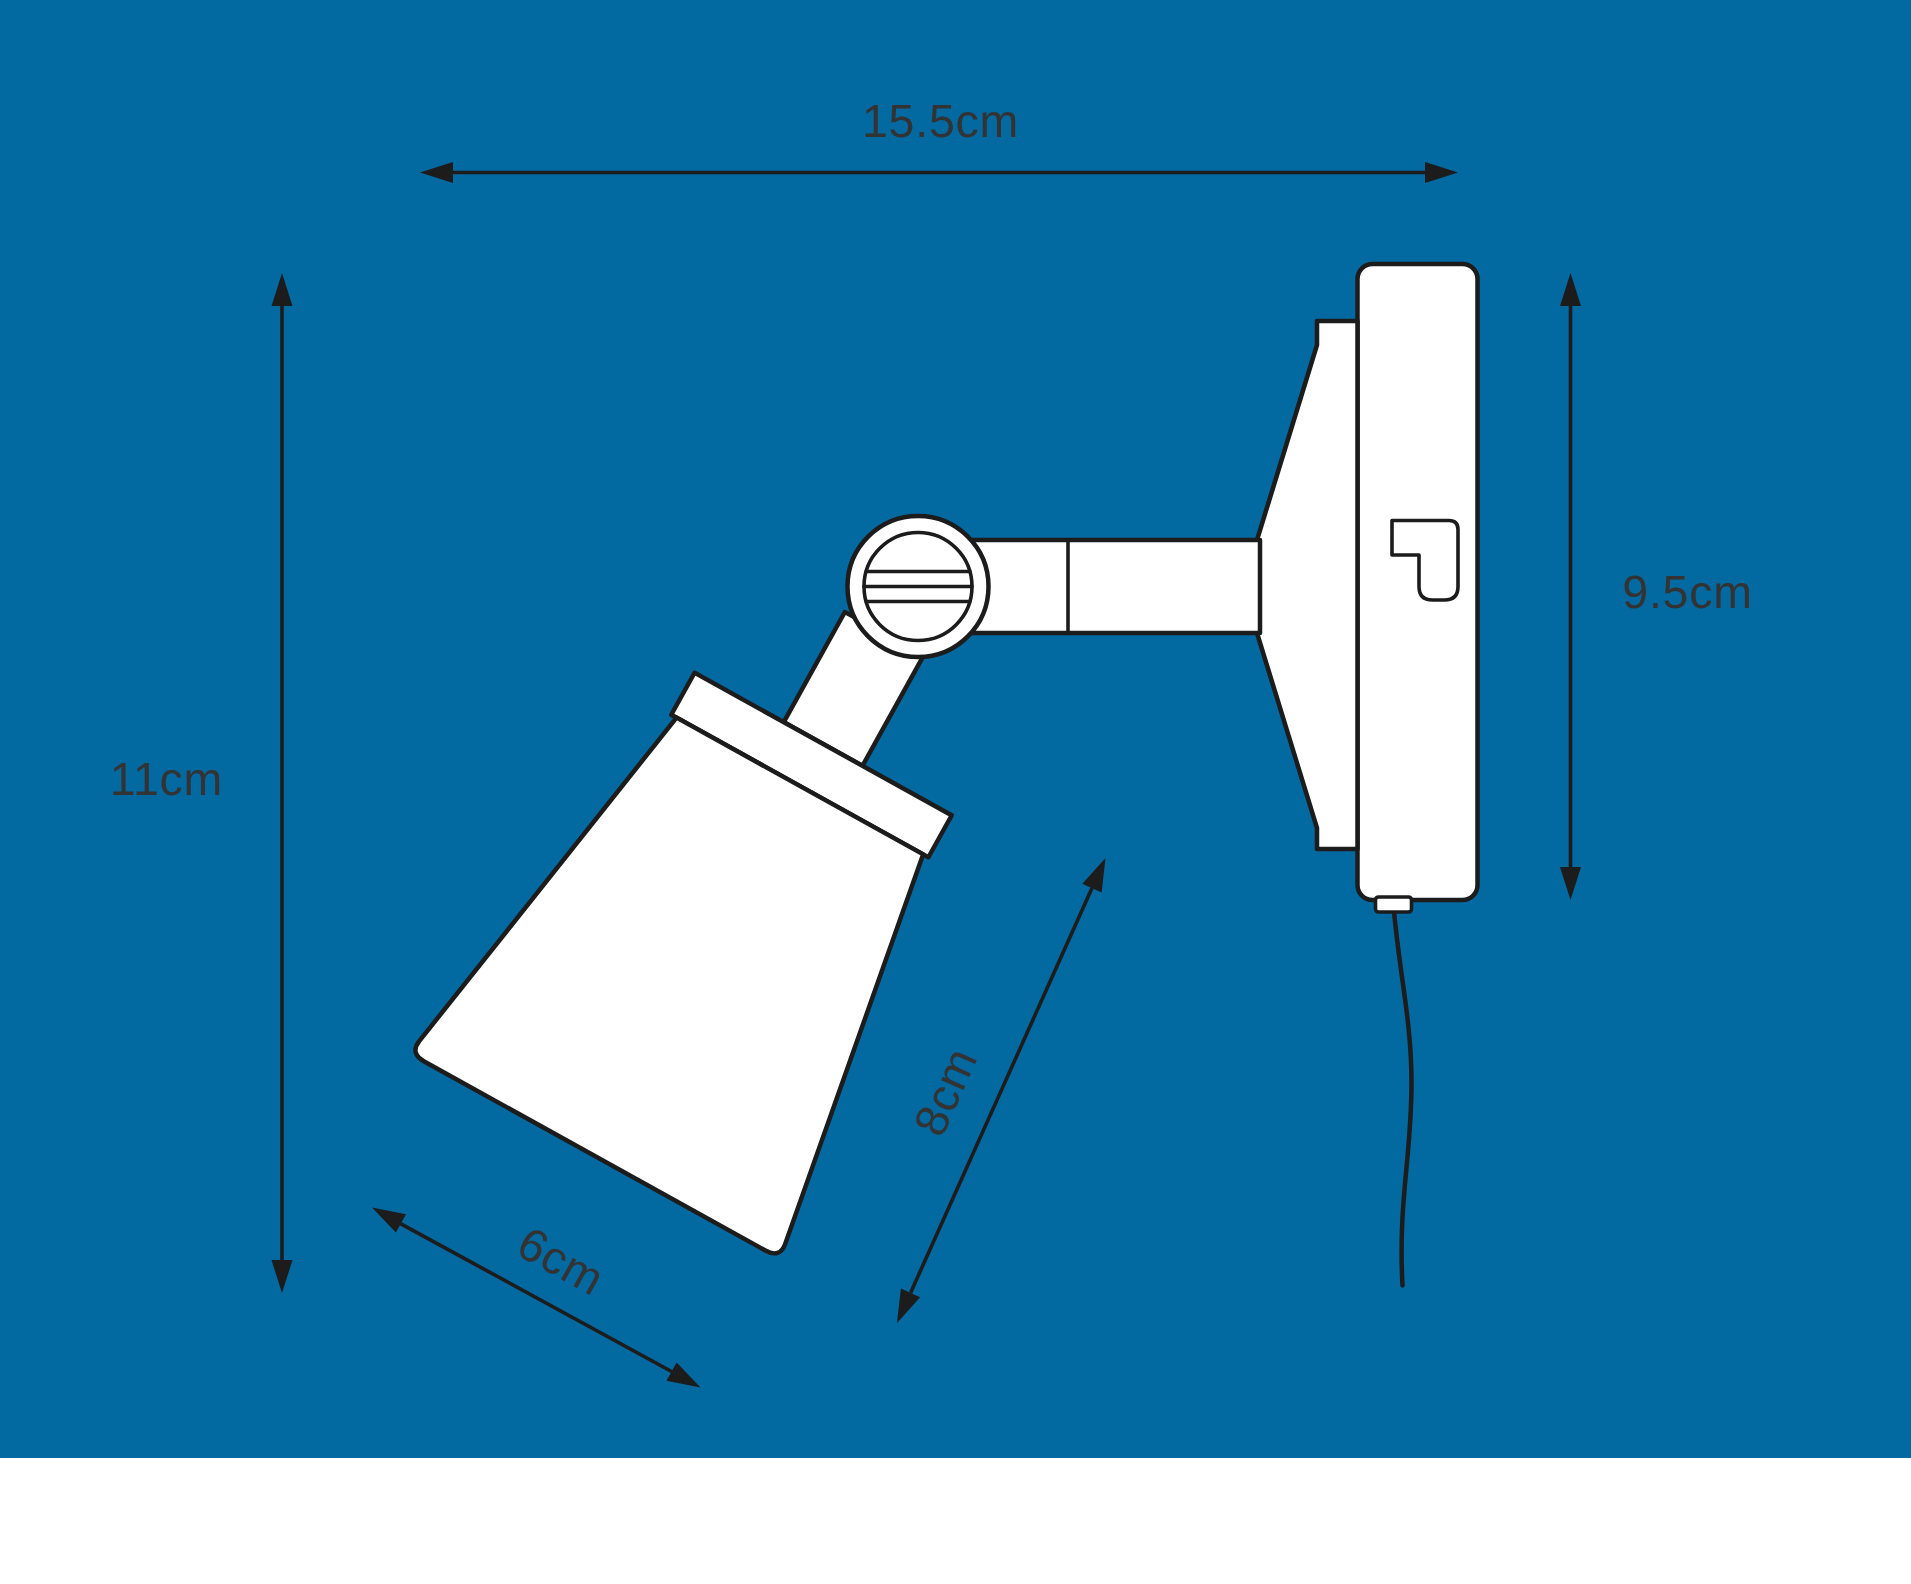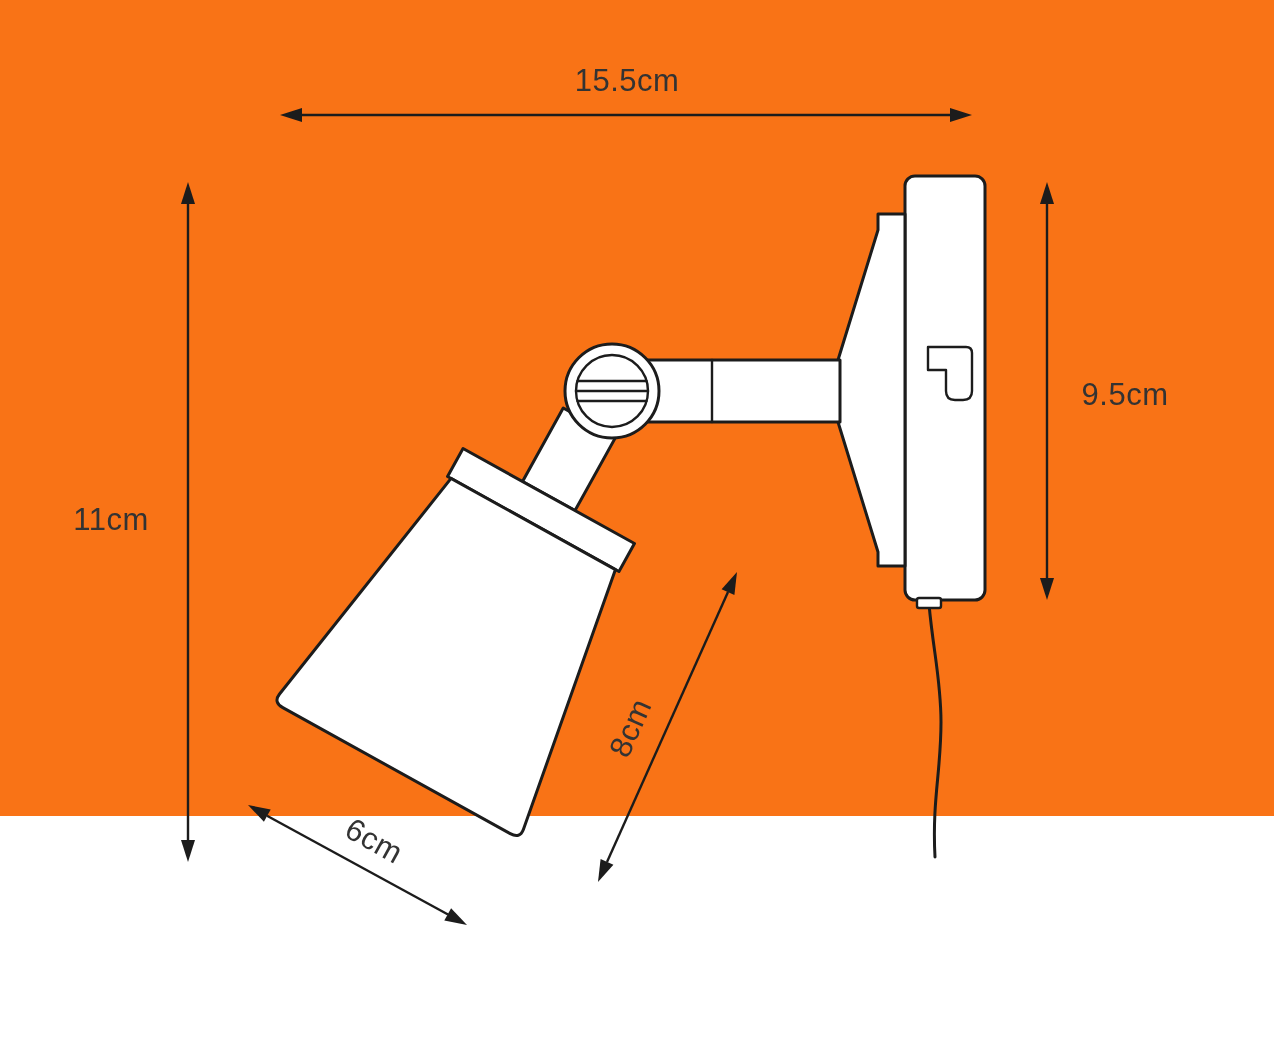--- a/index.html
+++ b/index.html
@@ -6,22 +6,22 @@
     margin: 0;
     padding: 0;
     background: #ffffff;
     width: 1274px;
     height: 1056px;
     overflow: hidden;
   }
   .stage {
     position: relative;
     width: 1274px;
-    height: 816px;
-    background: #f97316;
+    height: 972px;
+    background: #0369a1;
     text-decoration: underline;
   }
   svg {
     display: block;
   }
   .outline {
     fill: #ffffff;
     stroke: #1c1c1c;
     stroke-width: 3;
     stroke-linejoin: round;

